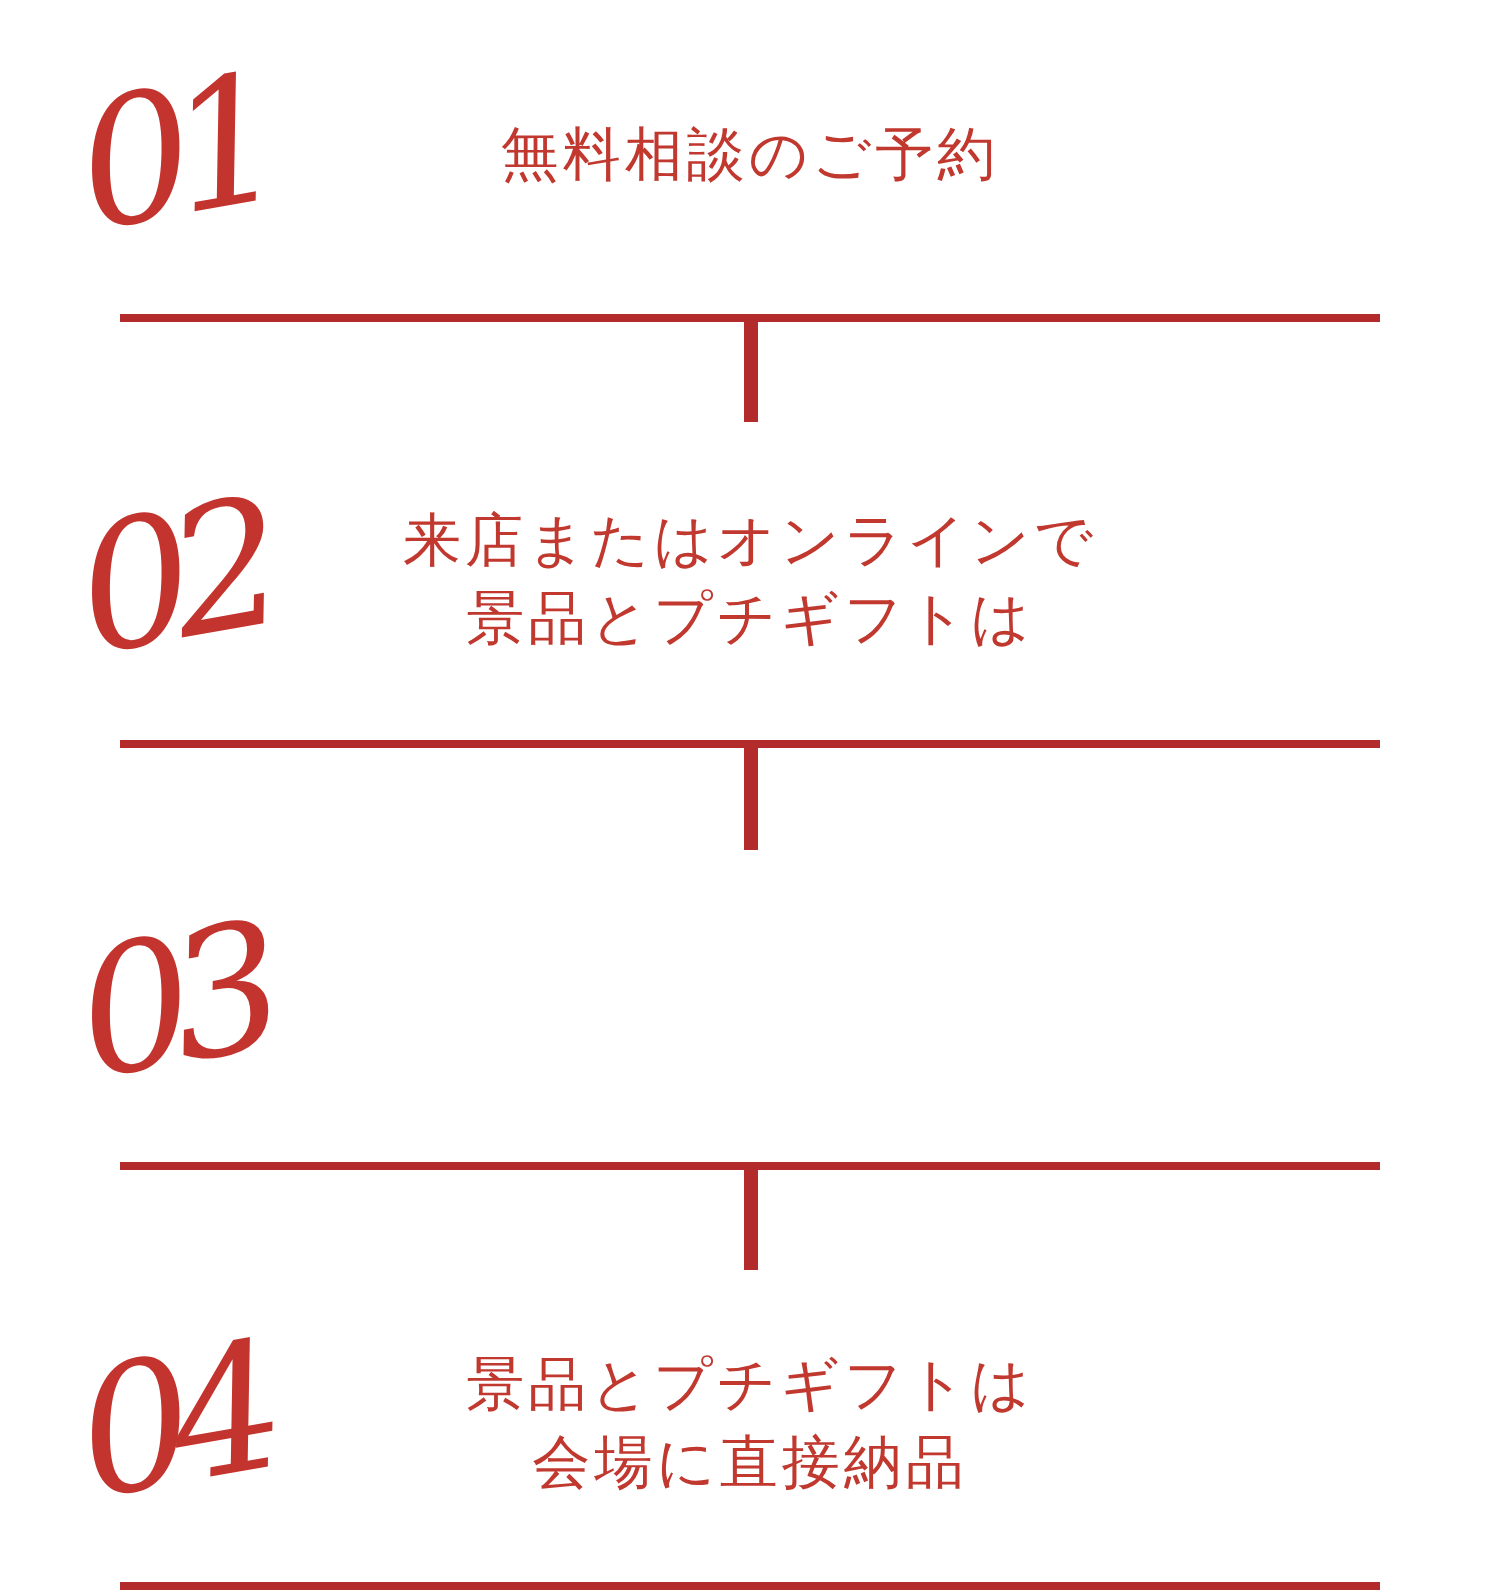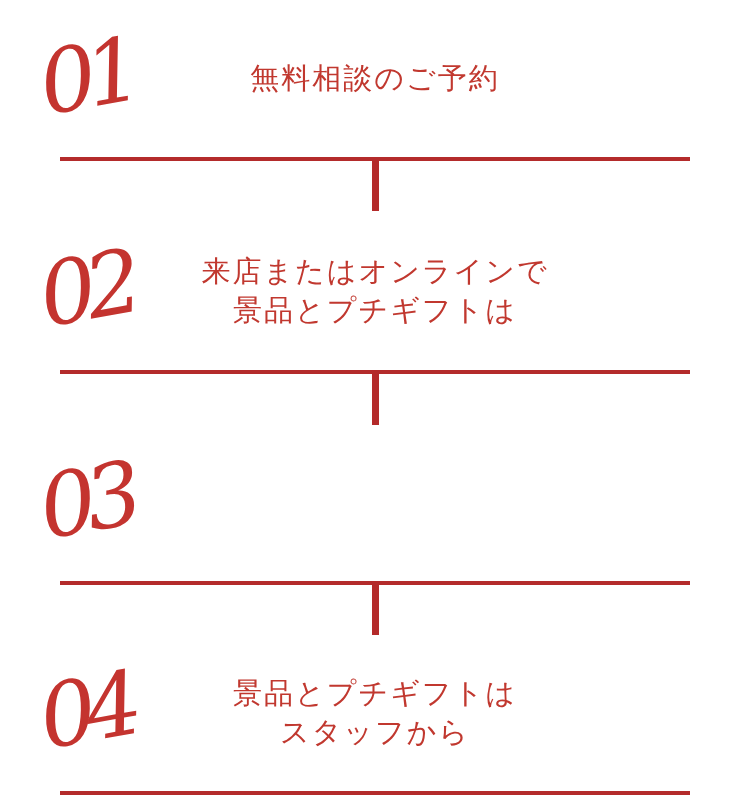--- a/index.html
+++ b/index.html
@@ -116,18 +116,18 @@
   </section>
 
   <div class="gap gap-3">
     <div class="connector-bar"></div>
   </div>
 
   <section class="card card-4">
     <span class="num">04</span>
     <div class="text-block">
       <p class="step-line">景品とプチギフトは</p>
-      <p class="step-line">スタッフから</p>
+      <p class="step-line">会場に直接納品</p>
 
     </div>
   </section>
 
 </div>
 
 </body></html>

